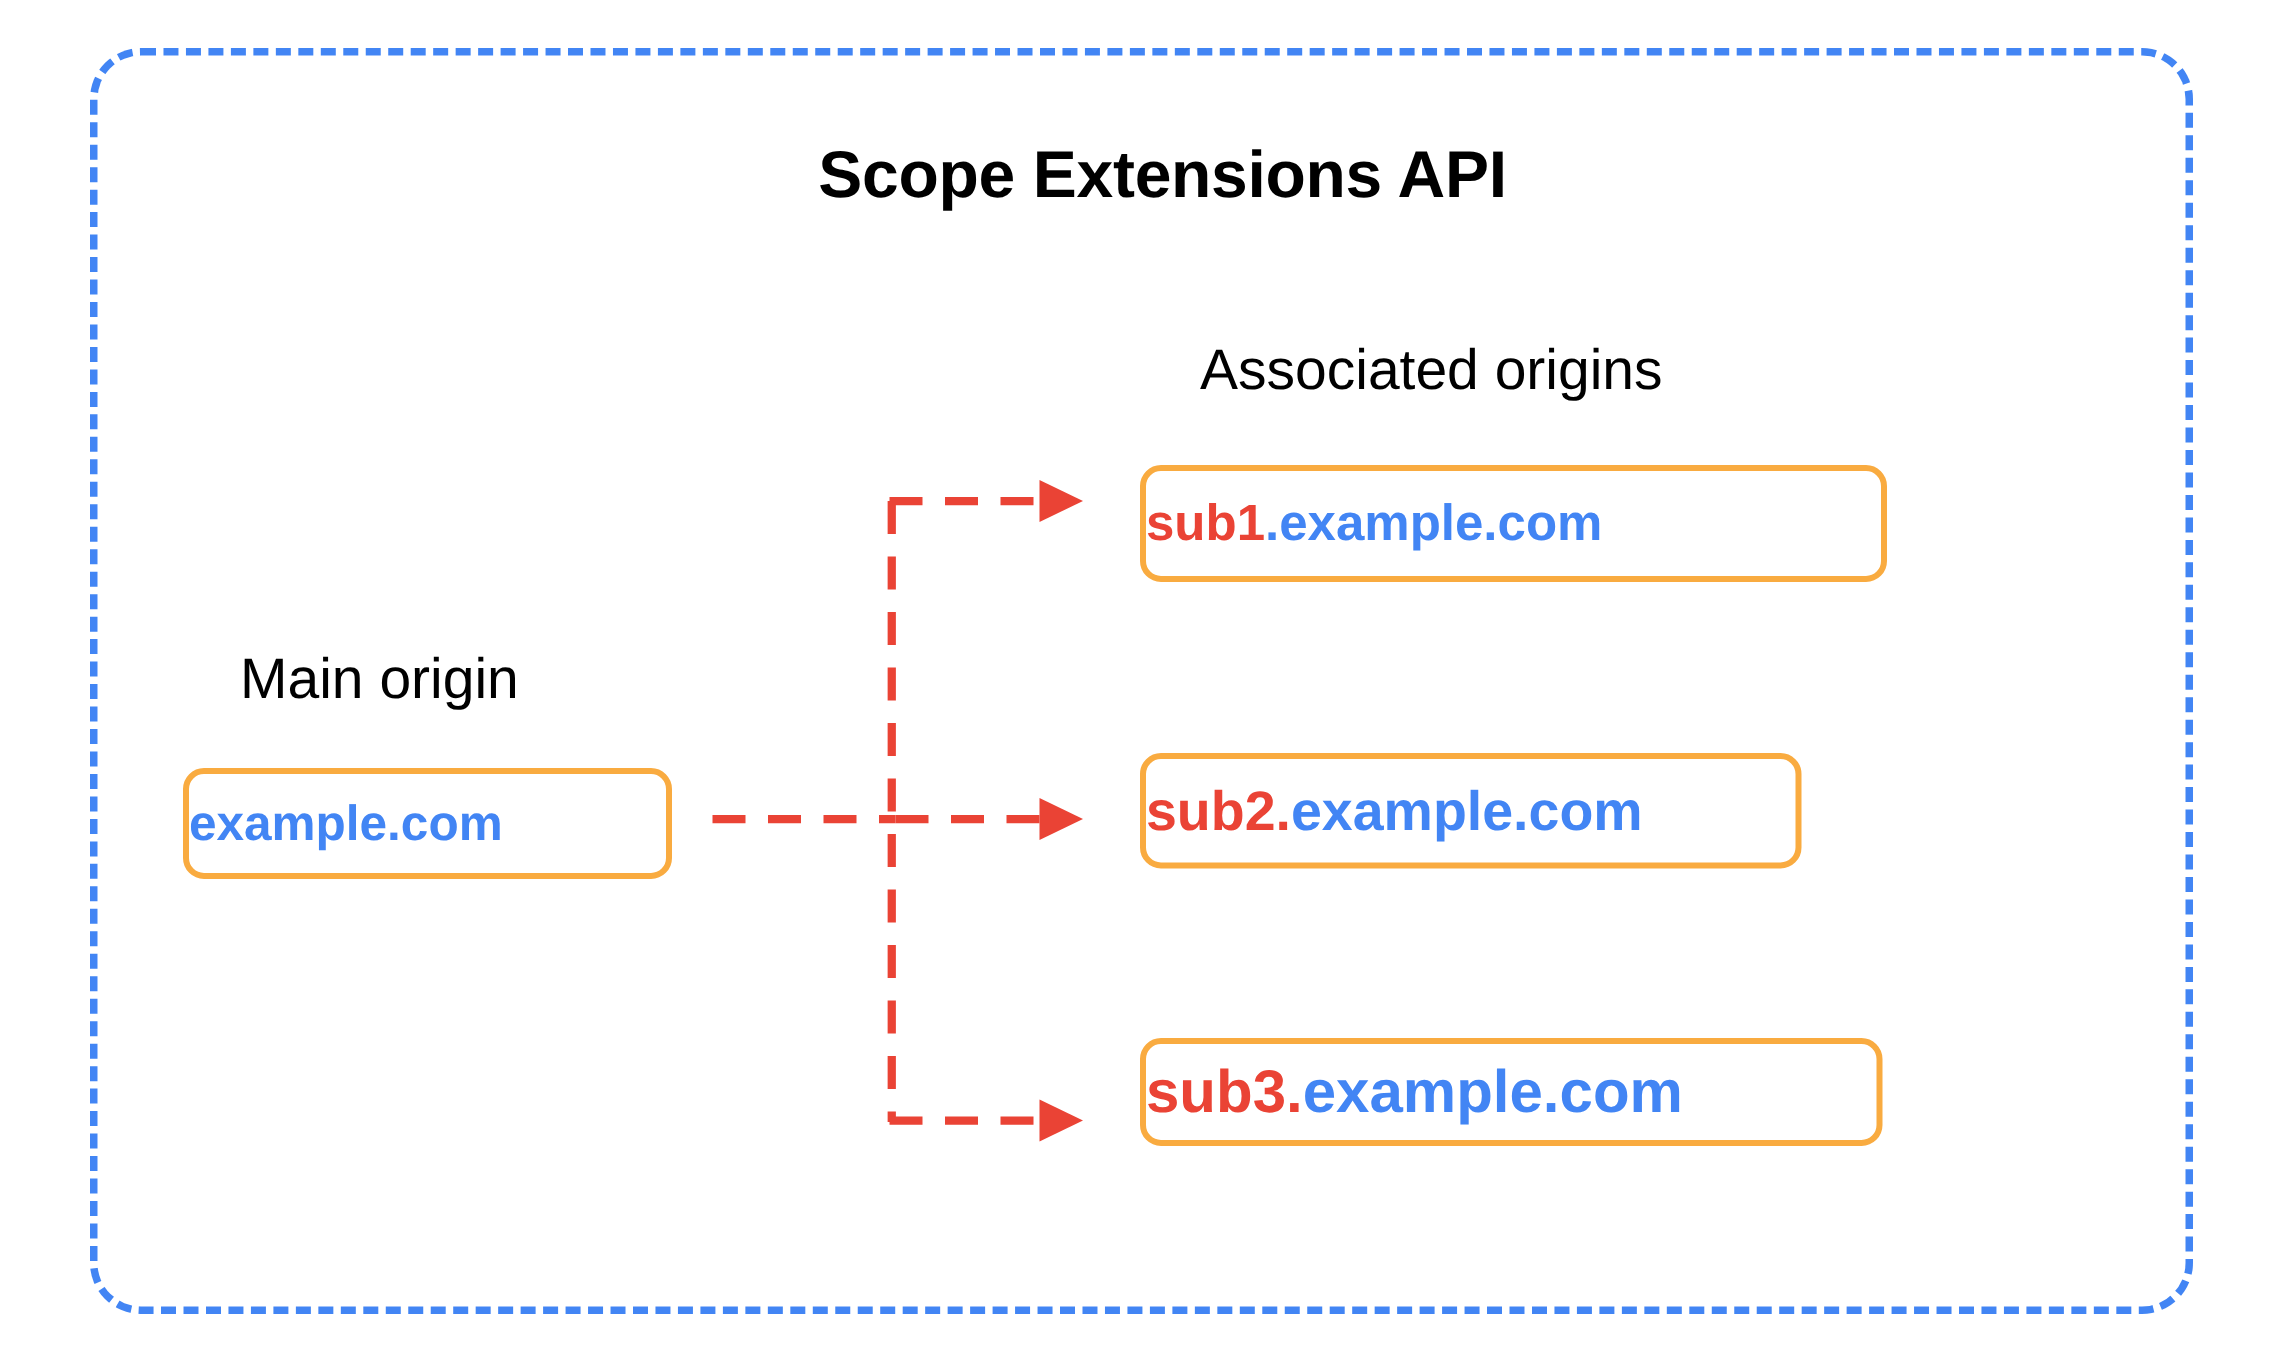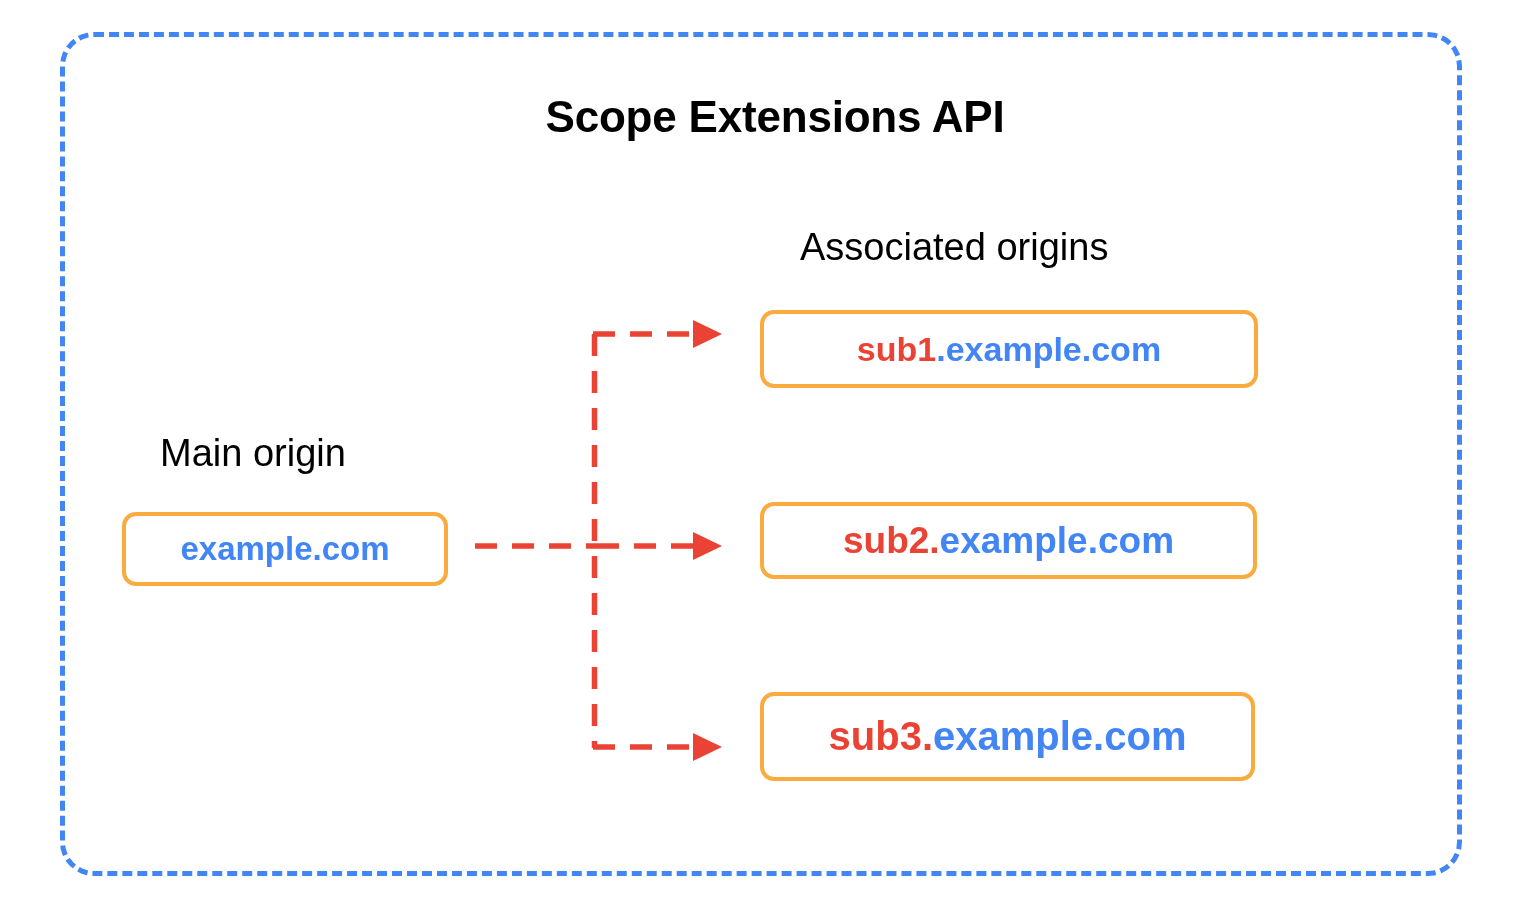--- a/index.html
+++ b/index.html
@@ -63,21 +63,20 @@
 
   
   .origin-box {
     position: absolute;
     box-sizing: border-box;
     border: 4px solid #F9AB40;
     border-radius: 14px;
     background: #ffffff;
     display: flex;
     align-items: center;
-    justify-content: center;
     white-space: nowrap;
     font-weight: 700;
   }
   .origin-box .part-sub {
     color: #EA4335;
   }
   .origin-box .part-domain {
     color: #4285F4;
   }
 
@@ -91,29 +90,29 @@
   #box-assoc-1 {
     left: 760px;
     top: 310px;
     width: 498px;
     height: 78px;
     font-size: 34px;
   }
   #box-assoc-2 {
     left: 760px;
     top: 502px;
-    width: 497px;
+    width: 441px;
     height: 77px;
     font-size: 37px;
   }
   #box-assoc-3 {
     left: 760px;
     top: 692px;
     width: 495px;
-    height: 89px;
+    height: 72px;
     font-size: 40px;
   }
 
   
   #connectors {
     position: absolute;
     left: 0;
     top: 0;
     width: 1520px;
     height: 914px;

